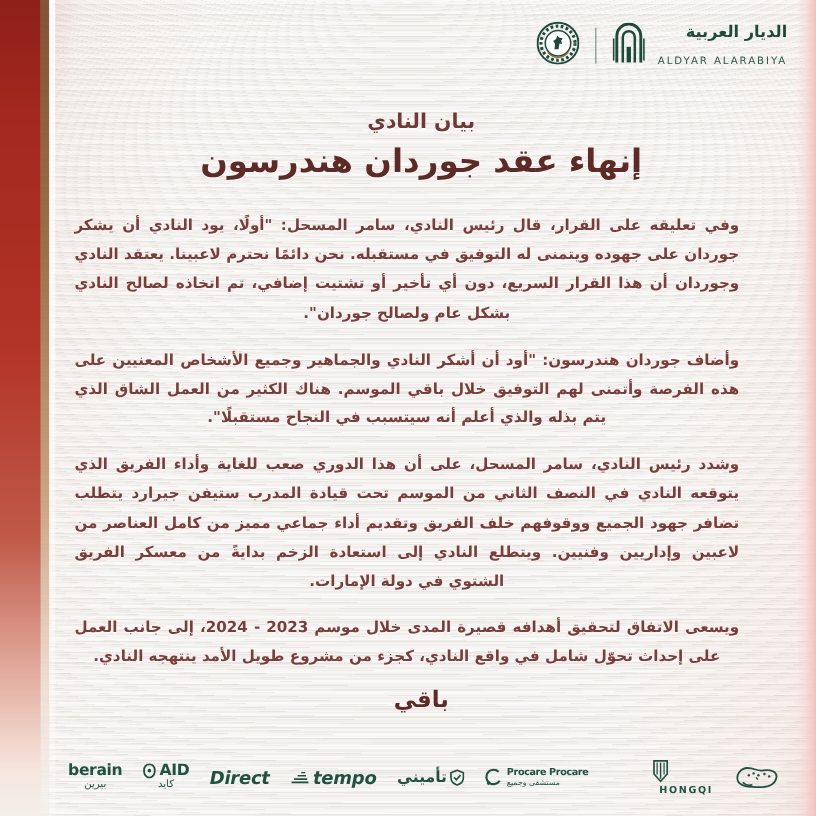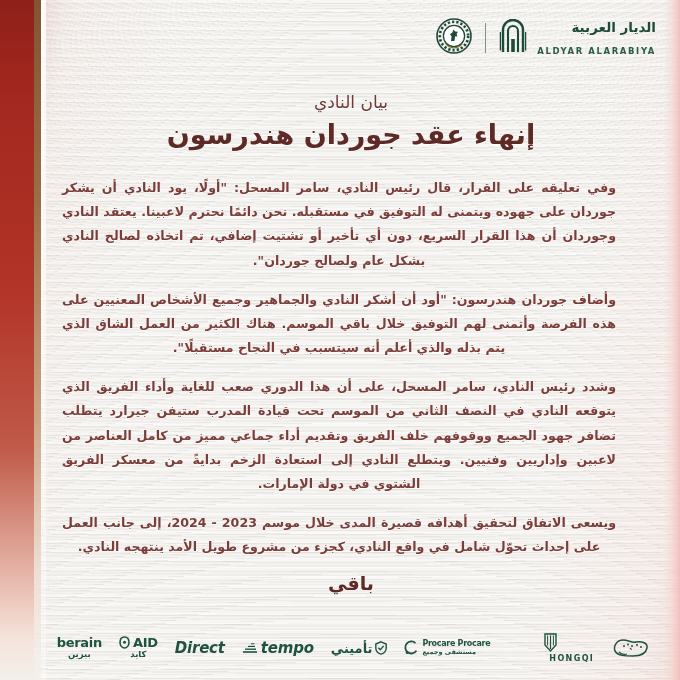--- a/index.html
+++ b/index.html
@@ -141,21 +141,21 @@
     color: #1f4f3d;
   }
   .brand-ar {
     font-size: 13.5px;
     font-weight: bold;
     letter-spacing: .5px;
     color: #1d4a39;
   }
   .brand-en {
     font-size: 8.5px;
-    font-weight: bold;
+    font-weight: normal;
     letter-spacing: 1.6px;
     color: #2a5c48;
     margin-top: 13px;
   }
   .brand-mark { display: block; }
   .brand-sep {
     width: 1px; height: 30px;
     background: #3a6452;
     opacity: .65;
     margin: 0 3px;
@@ -164,21 +164,21 @@
   
   #title-block {
     position: absolute;
     top: 92px;
     left: 46px;
     right: 24px;
     text-align: center;
   }
   #subtitle {
     font-size: 17px;
-    font-weight: normal;
+    font-weight: bold;
     color: #6f3a36;
     letter-spacing: .2px;
     text-shadow: 0 1px 0 rgba(255,255,255,.8);
   }
   #main-title {
     margin-top: 7px;
     font-size: 27px;
     font-weight: bold;
     color: #5d2a26;
     letter-spacing: .2px;
@@ -239,21 +239,21 @@
   }
   .sp-main {
     font-size: 13px;
     font-weight: bold;
     letter-spacing: -0.3px;
     line-height: 1;
     white-space: nowrap;
   }
   .sp-sub {
     font-size: 8.5px;
-    font-weight: bold;
+    font-weight: normal;
     line-height: 1.15;
     margin-top: 1px;
     white-space: nowrap;
   }
   .sp-row {
     display: flex; align-items: center; gap: 3px;
   }
   .sp-italic { font-style: italic; font-size: 15px; font-weight: bold; letter-spacing: -.2px;}
   .sp-small-cap { font-size: 8px; letter-spacing: 1.4px; font-weight: bold; padding-left: 42px; }
   .sp-block { text-align: left; line-height: 1.05; }

